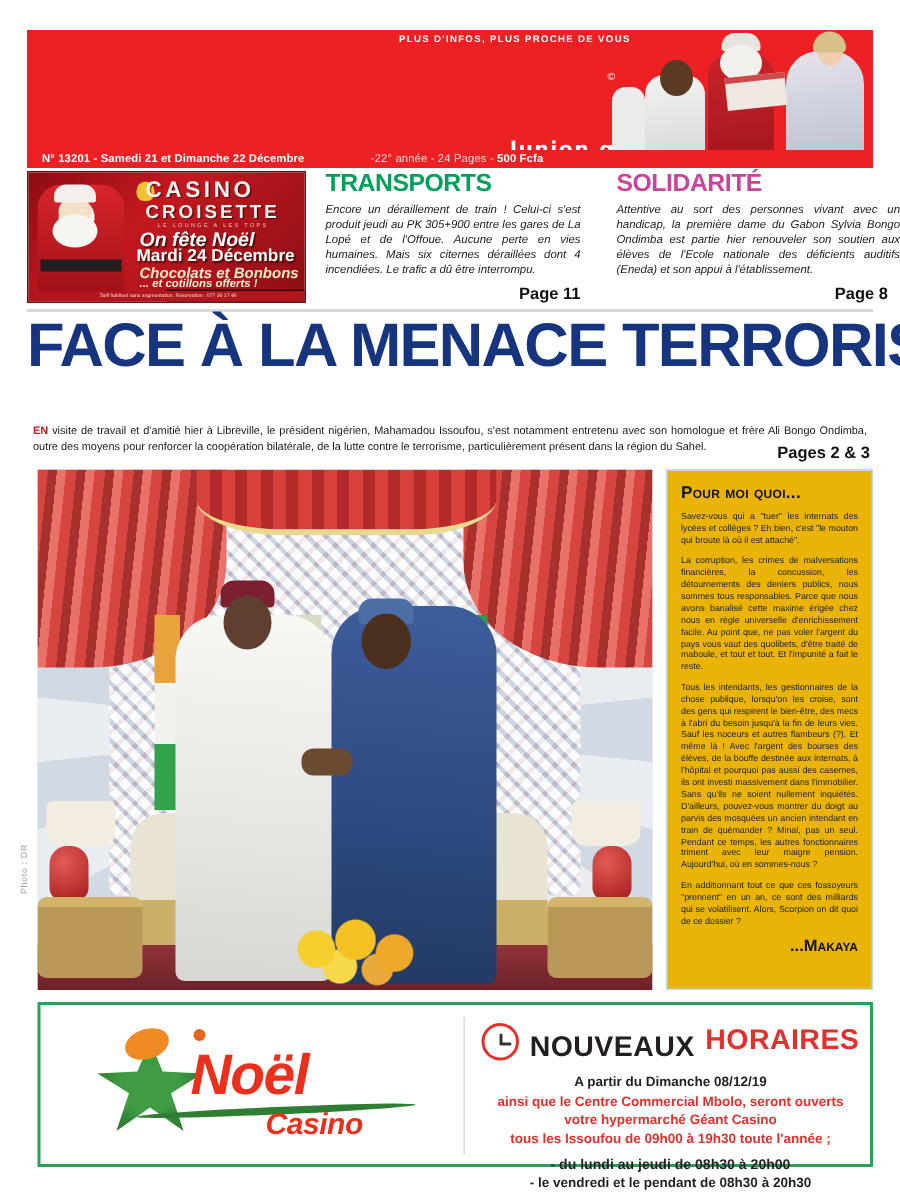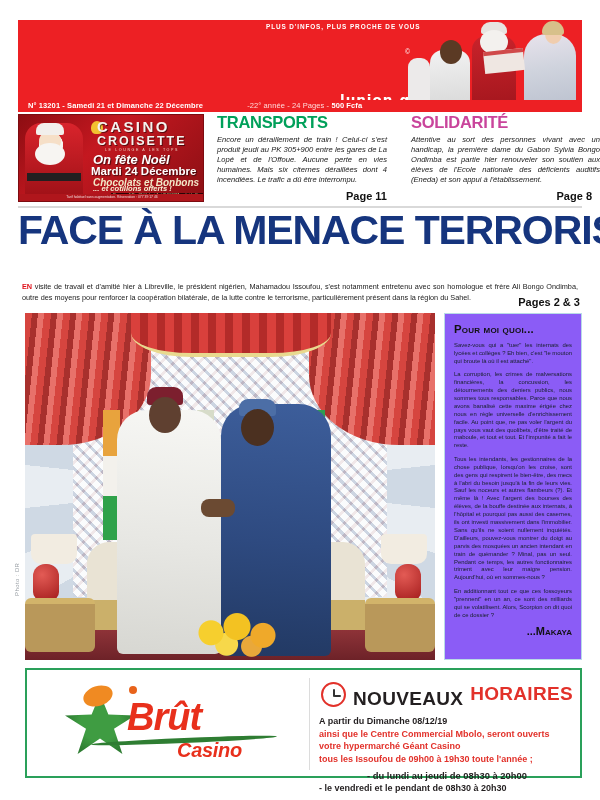--- a/index.html
+++ b/index.html
@@ -346,21 +346,21 @@
     position: absolute; left: 14px; top: 596px;
     font-size: 6px; color: #9aa0a6; letter-spacing: .4px;
     transform: rotate(-90deg); transform-origin: left top;
     white-space: nowrap;
   }
 
   
   .sidecol {
     position: absolute; left: 444px; top: 313px;
     width: 138px; height: 347px;
-    background: #8b5cf6; border: 1px solid #b9dbe6;
+    background: #eab308; border: 1px solid #b9dbe6;
     padding: 9px 9px 6px 9px;
   }
   .sidecol h3 {
     font-size: 11.4px; font-weight: bold; color: #111;
     font-variant: small-caps; letter-spacing: .2px; margin-bottom: 7px;
   }
   .sidecol p {
     font-size: 5.9px; line-height: 7.9px; color: #17202a;
     text-align: justify; margin-bottom: 5.5px;
   }
@@ -422,21 +422,21 @@
   .clock::before {
     content: ""; position: absolute; left: 10px; top: 5px;
     width: 1.8px; height: 8px; background: #333; border-radius: 1px;
   }
   .clock::after {
     content: ""; position: absolute; left: 11px; top: 11.5px;
     width: 7px; height: 1.8px; background: #333; border-radius: 1px;
   }
   .ba-title-dark { font-size: 19px; font-weight: bold; color: #231f20; letter-spacing: .3px; margin-top: 10px; }
   .ba-title-red  { font-size: 19px; font-weight: bold; color: #e2312a; letter-spacing: .3px; }
-  .ba-line { font-size: 9px; font-weight: bold; line-height: 12.5px; color: #231f20; }
+  .ba-line { text-align: center; font-size: 9px; font-weight: bold; line-height: 12.5px; color: #231f20; }
   .ba-line.red { color: #e2312a; }
   .ba-hours { text-align: center; font-size: 9.4px; font-weight: bold; line-height: 13px; color: #231f20; margin-top: 4px; }
 </style>
 </head>
 <body>
 
 <div class="page">
 
   <div class="masthead">
     <div class="tagline">PLUS D'INFOS, PLUS PROCHE DE VOUS</div>
@@ -542,21 +542,21 @@
     <p>Tous les intendants, les gestionnaires de la chose publique, lorsqu'on les croise, sont des gens qui respirent le bien-être, des mecs à l'abri du besoin jusqu'à la fin de leurs vies. Sauf les noceurs et autres flambeurs (?). Et même là ! Avec l'argent des bourses des élèves, de la bouffe destinée aux internats, à l'hôpital et pourquoi pas aussi des casernes, ils ont investi massivement dans l'immobilier. Sans qu'ils ne soient nullement inquiétés. D'ailleurs, pouvez-vous montrer du doigt au parvis des mosquées un ancien intendant en train de quémander ? Minal, pas un seul. Pendant ce temps, les autres fonctionnaires triment avec leur maigre pension. Aujourd'hui, où en sommes-nous ?</p>
     <p>En additionnant tout ce que ces fossoyeurs "prennent" en un an, ce sont des milliards qui se volatilisent. Alors, Scorpion on dit quoi de ce dossier ?</p>
     <div class="signature">...Makaya</div>
   </div>
 
   <div class="bottom-ad">
     <div class="ba-logo">
       <div class="bal-star"></div>
       <div class="bal-blob"></div>
       <div class="bal-dot"></div>
-      <div class="bal-geant">Brût</div>
+      <div class="bal-geant">Noël</div>
       <div class="bal-swoosh"></div>
       <div class="bal-casino">Casino</div>
     </div>
 
     <div class="ba-divider"></div>
 
     <div class="ba-right">
       <div class="ba-head">
         <div class="clock"></div>
         <span class="ba-title-dark">NOUVEAUX</span>

